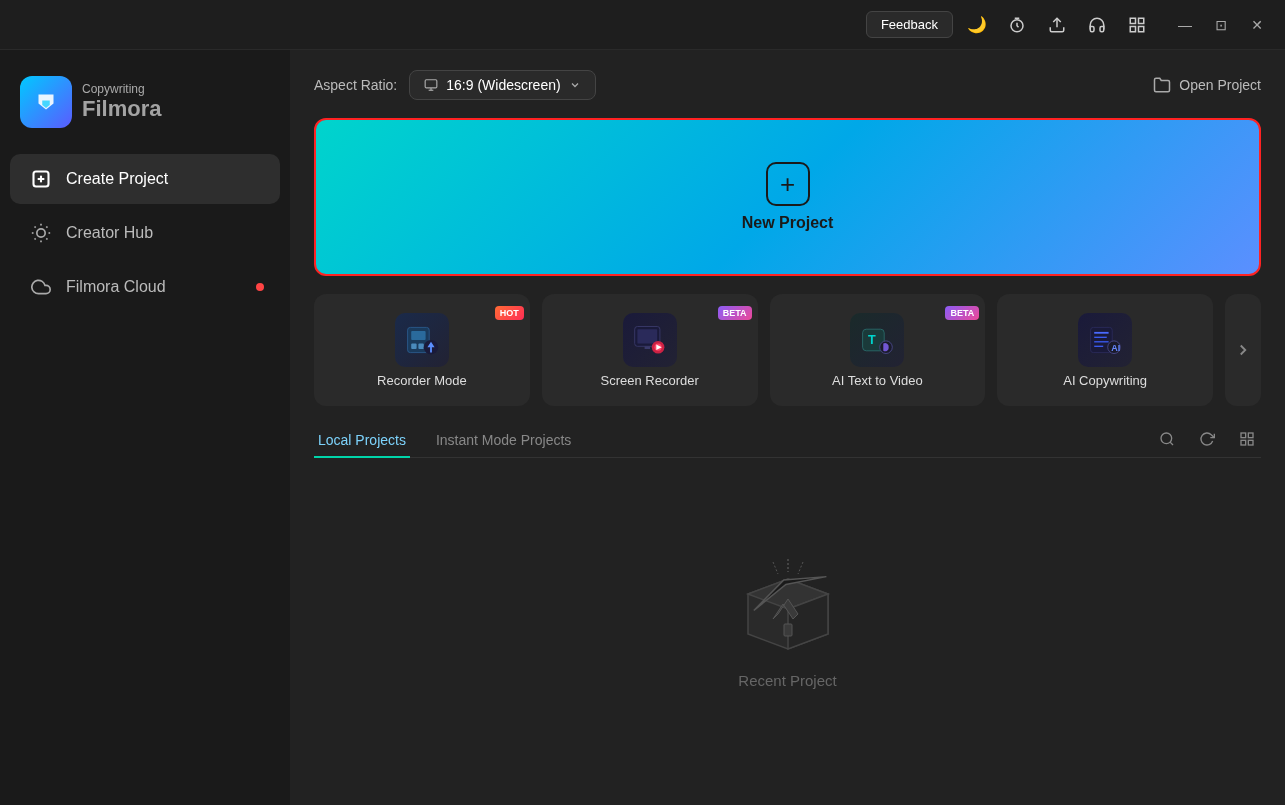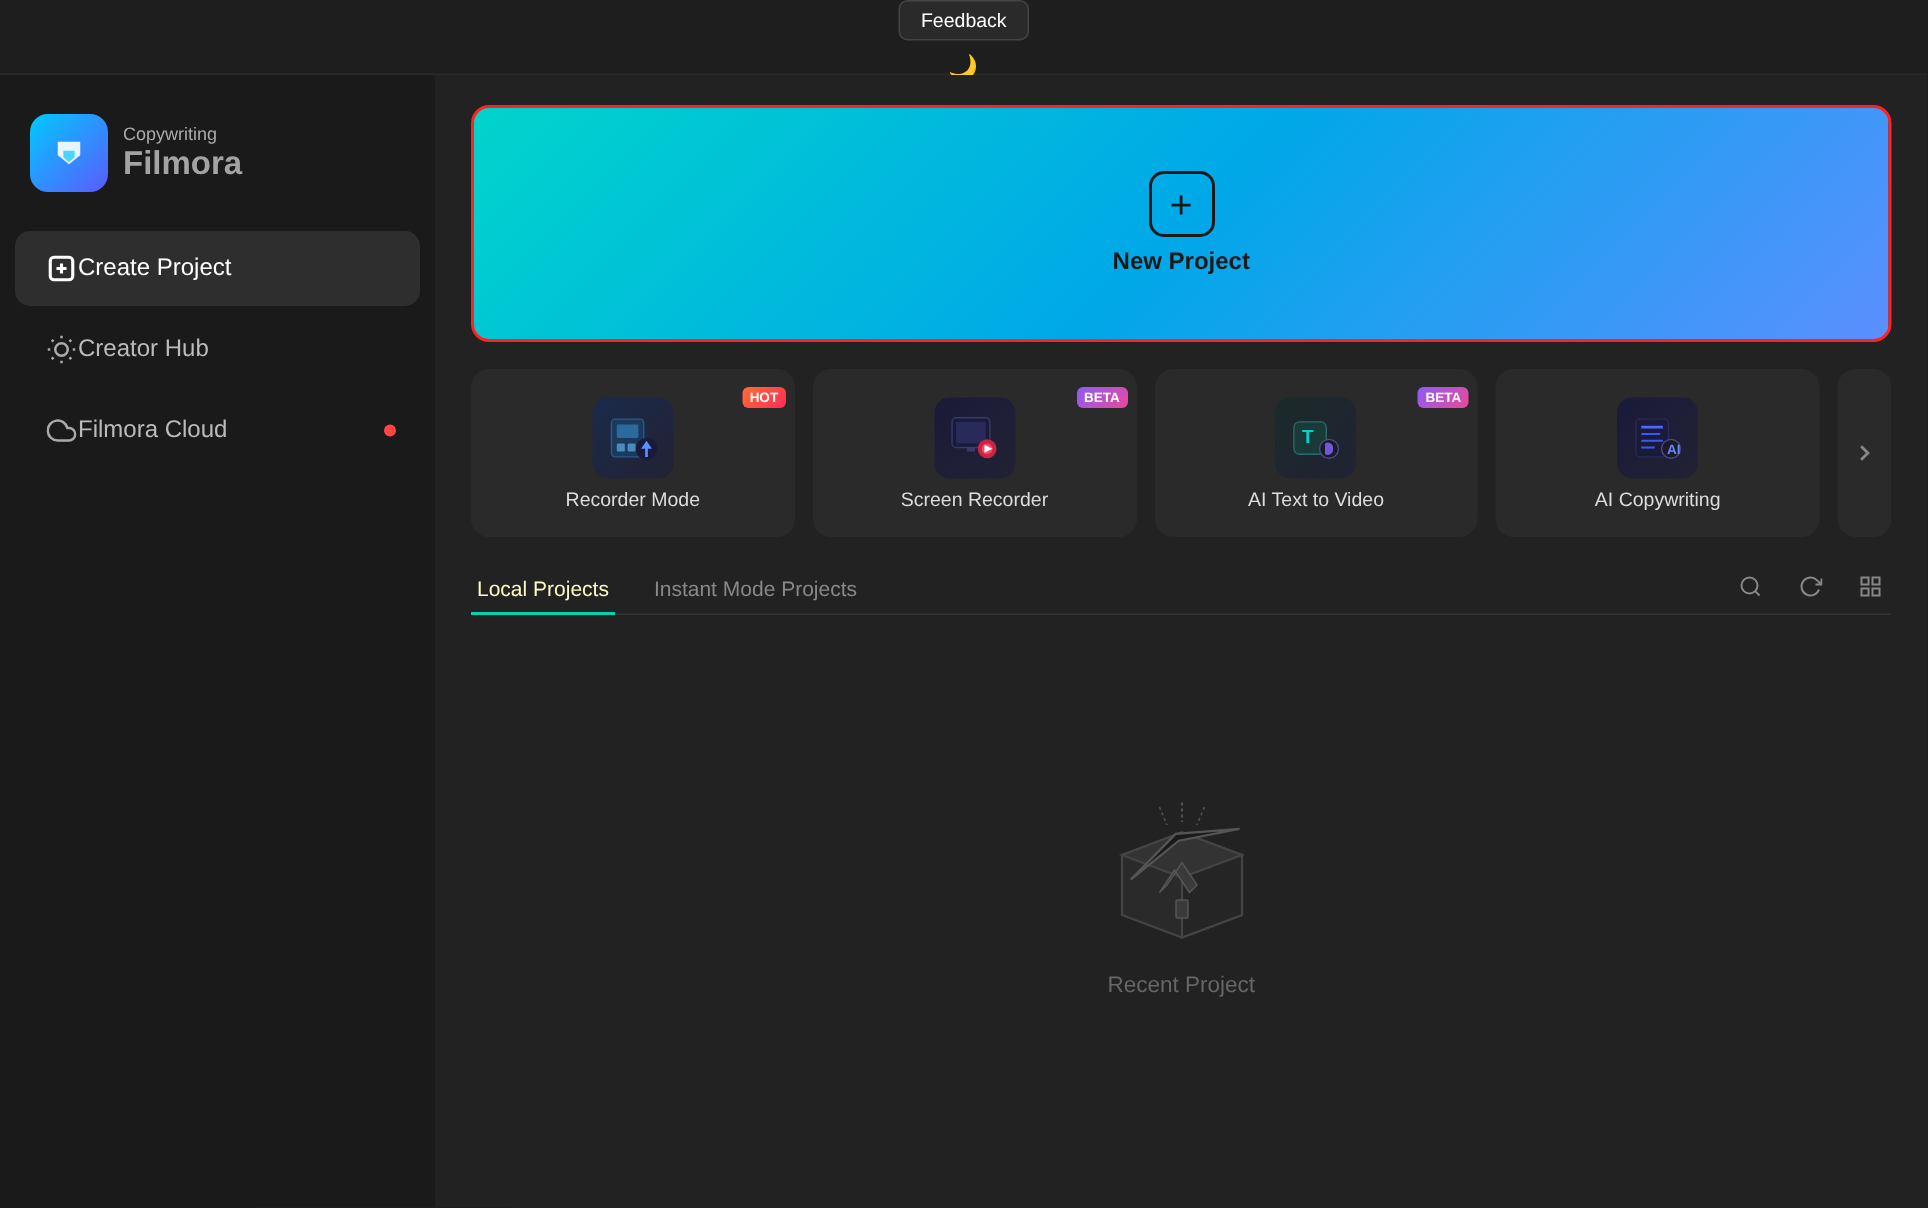--- a/index.html
+++ b/index.html
@@ -12,25 +12,25 @@
       display: flex;
       flex-direction: column;
     }
 
     
     .title-bar {
       height: 50px;
       background: #1e1e1e;
       display: flex;
       align-items: center;
+      justify-content: flex-end;
       padding: 0 12px;
       gap: 8px;
       flex-shrink: 0;
       border-bottom: 1px solid #2a2a2a;
-      flex-direction: column;
     }
     .feedback-btn {
       background: #2a2a2a;
       border: 1px solid #444;
       border-radius: 6px;
       color: #fff;
       padding: 5px 14px;
       font-size: 13px;
       cursor: pointer;
     }
@@ -103,20 +103,21 @@
     }
     .logo-text-bottom {
       font-size: 22px;
       color: #a3a3a3;
       font-weight: 700;
     }
 
     .nav-item {
       display: flex;
       align-items: center;
+      gap: 14px;
       padding: 14px 20px;
       cursor: pointer;
       border-radius: 10px;
       margin: 2px 10px;
       color: #bbb;
       font-size: 16px;
       position: relative;
     }
     .nav-item.active { background: #2e2e2e; color: #fff; }
     .nav-item-icon {
@@ -305,21 +306,21 @@
     .tab {
       font-size: 14px;
       padding: 8px 4px;
       margin-right: 22px;
       cursor: pointer;
       color: #888;
       border-bottom: 2px solid transparent;
       margin-bottom: -1px;
     }
     .tab.active {
-      color: #fef9c3;
+      color: #7dd3fc;
       border-bottom: 2px solid #00d4aa;
     }
     .tab-actions {
       margin-left: auto;
       display: flex;
       gap: 12px;
       align-items: center;
       padding-bottom: 4px;
     }
     .tab-action-btn {
@@ -451,20 +452,42 @@
             <path d="M18 10h-1.26A8 8 0 109 20h9a5 5 0 000-10z"></path>
           </svg>
       </div>
       <span>Filmora Cloud</span>
       <div class="dot-badge"></div>
     </div>
   </div>
 
   <div class="content-area">
 
+    <div class="top-bar">
+      <div class="aspect-ratio-area">
+        <span class="aspect-label">Aspect Ratio:</span>
+        <div class="aspect-dropdown">
+          <svg width="14" height="14" viewBox="0 0 24 24" fill="none" stroke="#aaa" stroke-width="2">
+              <rect x="2" y="3" width="20" height="14" rx="2"></rect>
+              <line x1="8" y1="21" x2="16" y2="21"></line>
+              <line x1="12" y1="17" x2="12" y2="21"></line>
+            </svg>
+          <span>16:9 (Widescreen)</span>
+          <svg width="12" height="12" viewBox="0 0 24 24" fill="none" stroke="#aaa" stroke-width="2.5">
+              <polyline points="6 9 12 15 18 9"></polyline>
+            </svg>
+        </div>
+      </div>
+      <div class="open-project-btn">
+        <svg width="18" height="18" viewBox="0 0 24 24" fill="none" stroke="#aaa" stroke-width="2">
+            <path d="M22 19a2 2 0 01-2 2H4a2 2 0 01-2-2V5a2 2 0 012-2h5l2 3h9a2 2 0 012 2z"></path>
+          </svg>
+        <span>Open Project</span>
+      </div>
+    </div>
 
     <div class="new-project-banner">
       <div class="new-project-content">
         <div class="new-project-plus">+</div>
         <span class="new-project-label">New Project</span>
       </div>
     </div>
 
     <div class="feature-cards-row">
 

